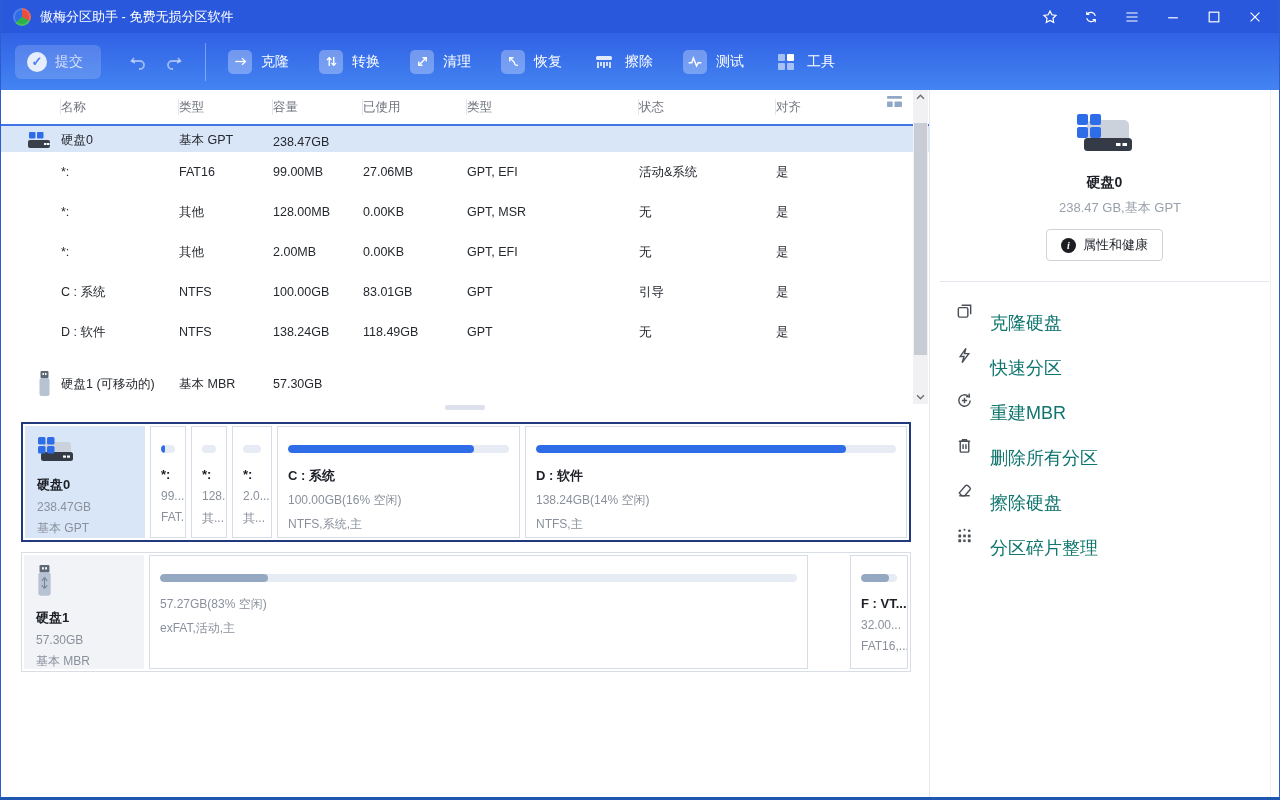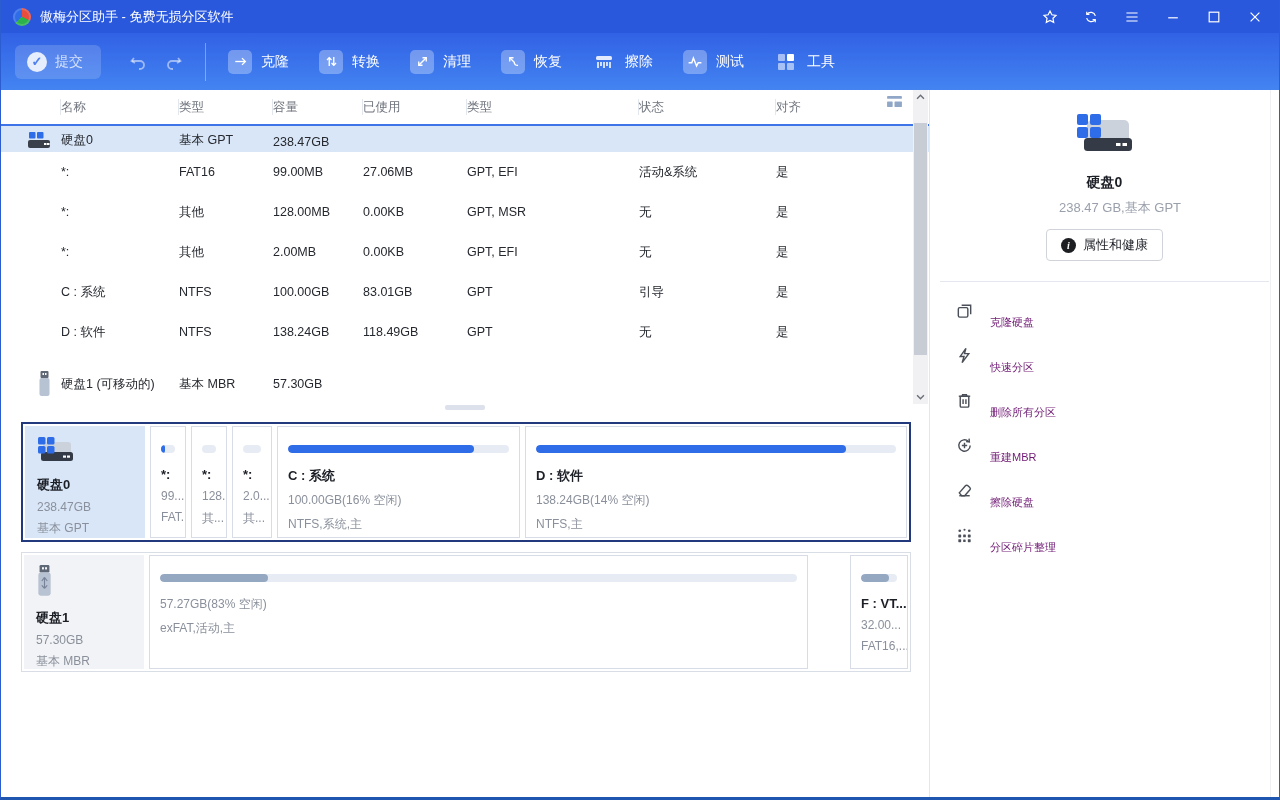--- a/index.html
+++ b/index.html
@@ -81,21 +81,21 @@
   .side-top { display:flex; flex-direction:column; align-items:center; }
   .side-disk-name { font-size:14px; font-weight:bold; color:#1c1f26; margin-top:12px; }
   .side-disk-info { font-size:13px; color:#9aa0ab; margin-top:7px;margin-left:31px; }
   .props-btn { margin-top:12px; display:flex; align-items:center; gap:7px; border:1px solid #d0d3da; background:#fff; border-radius:4px; padding:6px 14px; font-size:13px; color:#1c1f26; cursor:pointer; font-family:inherit; }
   .info-ic { width:15px; height:15px; border-radius:50%; background:#1c1e22; color:#fff; font-size:10px; font-weight:bold; display:flex; align-items:center; justify-content:center; font-family:"Liberation Serif",serif; font-style:italic; }
   .side-divider { height:1px; background:#e4e7ee; margin:20px 10px 6px 10px; }
   .side-menu { }
   .menu-item { display:flex; align-items:center; gap:16px; height:45px; padding-left:24px; cursor:pointer; }
   .mi-icon { width:20px; height:20px; display:flex; align-items:center; justify-content:center; }
   .mi-icon svg { stroke:#4a4f58; fill:none; stroke-width:1.5; }
-  .mi-label { font-size:11px; color:#701a75;margin-top:24px; }
+  .mi-label { font-size:18px; color:#0f766e;margin-top:24px; }
 </style>
 </head>
 <body>
 
 <div class="window">
 
   <div class="titlebar">
     <span class="logo"></span>
     <span class="wtitle">傲梅分区助手 - 免费无损分区软件</span>
     <div class="win-controls">
@@ -491,37 +491,37 @@
           <span class="mi-icon">
             <svg width="19" height="19" viewBox="0 0 20 20">
                 <path d="M11.5 2.5L5.5 11h4l-2 6.5L14.5 8H10z"></path>
               </svg>
           </span>
           <span class="mi-label">快速分区</span>
         </div>
         <div class="menu-item">
           <span class="mi-icon">
             <svg width="19" height="19" viewBox="0 0 20 20">
+                <path d="M16 10a6 6 0 1 1-1.8-4.3"></path>
+                <path d="M14.8 2.8l.3 3.4-3.4-.4"></path>
+                <path d="M10 7.2v5.6M7.2 10h5.6"></path>
+              </svg>
+          </span>
+          <span class="mi-label">重建MBR</span>
+        </div>
+        <div class="menu-item">
+          <span class="mi-icon">
+            <svg width="19" height="19" viewBox="0 0 20 20">
                 <path d="M4 5.5h12"></path>
                 <path d="M8 5.5V4h4v1.5"></path>
                 <rect x="5.5" y="5.5" width="9" height="11.5" rx="1.2"></rect>
                 <path d="M8.5 8.8v5M11.5 8.8v5"></path>
               </svg>
           </span>
           <span class="mi-label">删除所有分区</span>
-        </div>
-        <div class="menu-item">
-          <span class="mi-icon">
-            <svg width="19" height="19" viewBox="0 0 20 20">
-                <path d="M16 10a6 6 0 1 1-1.8-4.3"></path>
-                <path d="M14.8 2.8l.3 3.4-3.4-.4"></path>
-                <path d="M10 7.2v5.6M7.2 10h5.6"></path>
-              </svg>
-          </span>
-          <span class="mi-label">重建MBR</span>
         </div>
         <div class="menu-item">
           <span class="mi-icon">
             <svg width="19" height="19" viewBox="0 0 20 20">
                 <path d="M4.5 12.5l6.5-7.5a1.8 1.8 0 0 1 2.6-.1l2 1.9a1.8 1.8 0 0 1 .1 2.5l-5.5 6.2H7z"></path>
                 <path d="M4.5 15.5h11"></path>
               </svg>
           </span>
           <span class="mi-label">擦除硬盘</span>
         </div>

